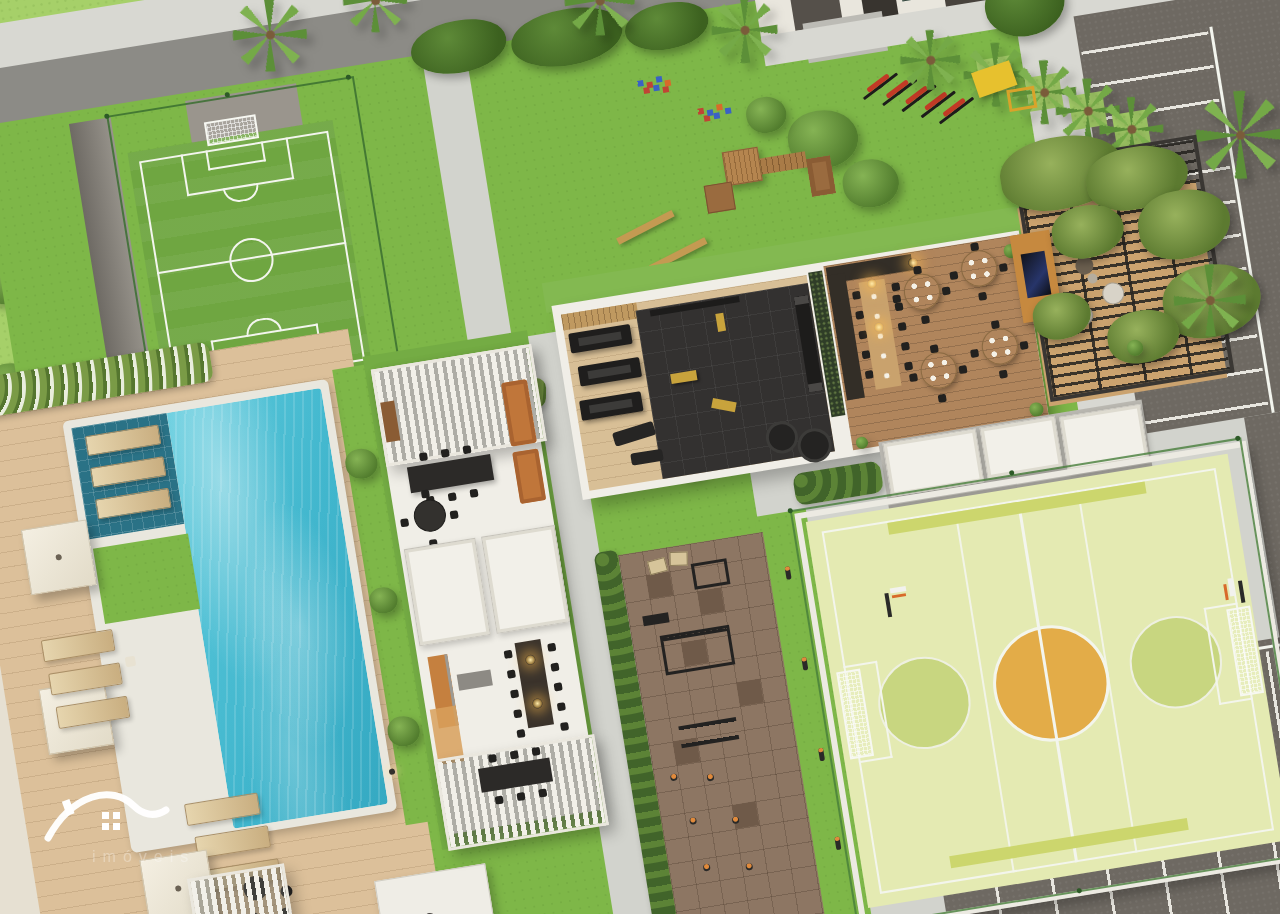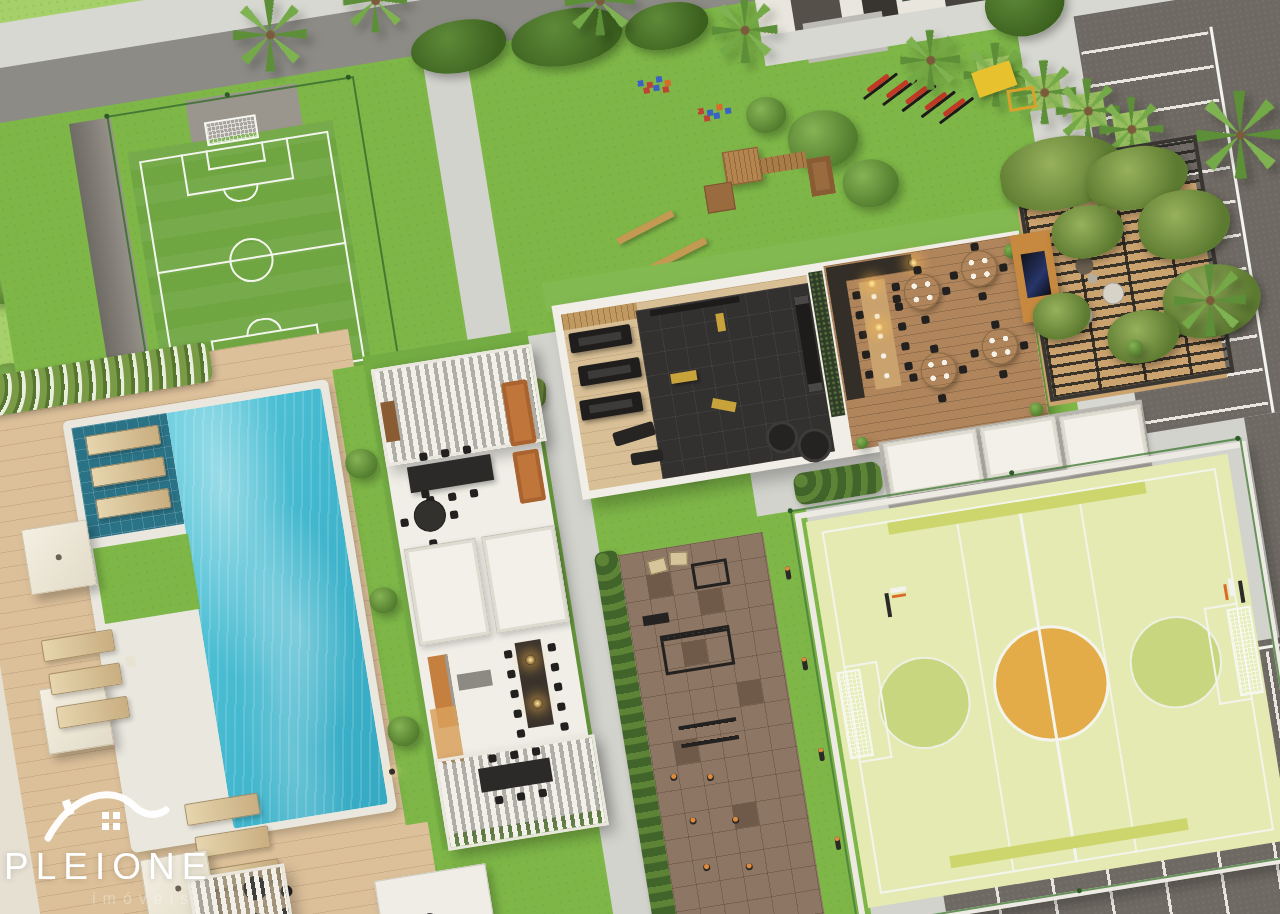--- a/index.html
+++ b/index.html
@@ -342,16 +342,15 @@
 
  <div id="logo">
    <svg width="132" height="62" viewBox="0 0 132 62" style="display:block;margin-left:38px">
      <path d="M6,54 C30,10 70,0 92,22 C100,30 112,34 124,26" fill="none" stroke="#ffffff" stroke-width="7" stroke-linecap="round" opacity=".96"></path>
      <rect x="22" y="16" width="8" height="15" fill="#ffffff" transform="rotate(-20 26 23)"></rect>
      <rect x="60" y="28" width="7" height="7" fill="#ffffff"></rect>
         <rect x="71" y="28" width="7" height="7" fill="#ffffff"></rect>
      <rect x="60" y="39" width="7" height="7" fill="#ffffff"></rect>
         <rect x="71" y="39" width="7" height="7" fill="#ffffff"></rect>
    </svg>
-   <div class="brand">PLEIONE</div>
    <div class="tagline">imóveis</div>
  </div>
 </div>
 
 </body></html>

